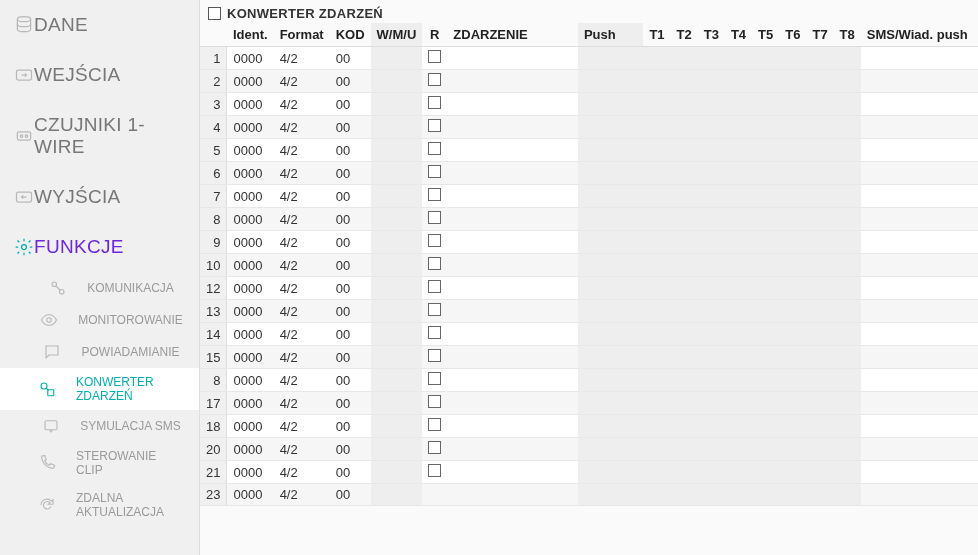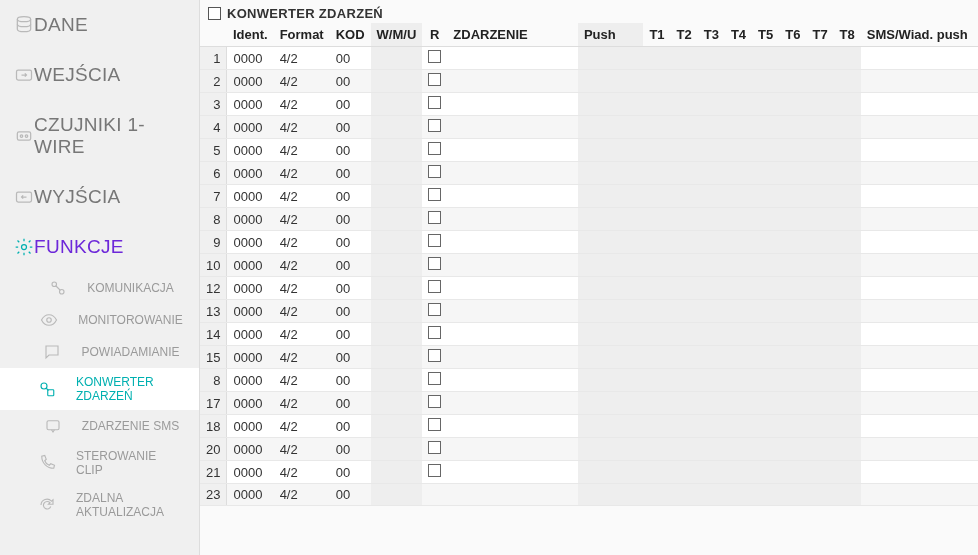--- a/index.html
+++ b/index.html
@@ -131,21 +131,21 @@
         <span>KONWERTER ZDARZEŃ</span>
       </div>
       <div class="sub-item">
         <span class="icon">
           <svg viewBox="0 0 24 24" width="18" height="18">
             <rect x="4" y="5" width="16" height="12" rx="2"></rect>
             <path d="M8 11h.01M12 11h.01M16 11h.01"></path>
             <path d="M10 17l2 3 2-3"></path>
           </svg>
         </span>
-        <span>ZDARZENIE SMS</span>
+        <span>SYMULACJA SMS</span>
       </div>
       <div class="sub-item">
         <span class="icon">
           <svg viewBox="0 0 24 24" width="18" height="18">
             <path d="M5 3c0 9 7 16 16 16l1-4-5-2-2 2c-3-1-5-3-6-6l2-2-2-5-4 1z"></path>
           </svg>
         </span>
         <span>STEROWANIE CLIP</span>
       </div>
       <div class="sub-item">

